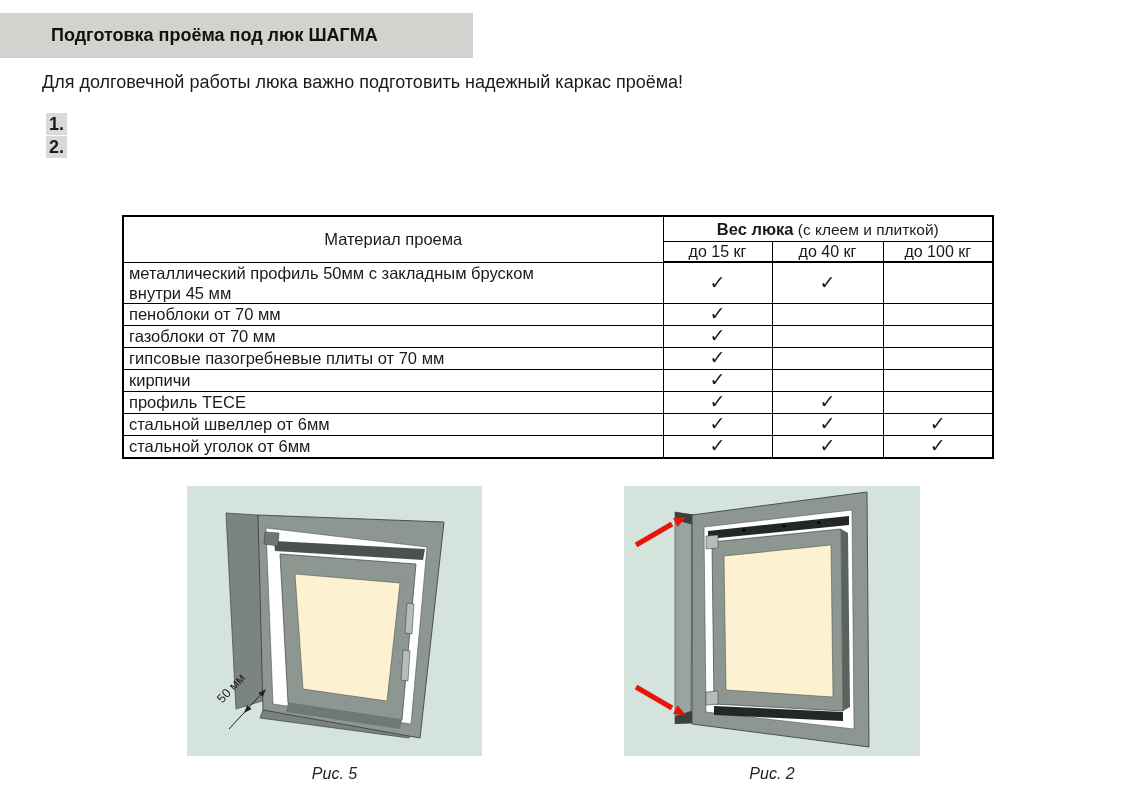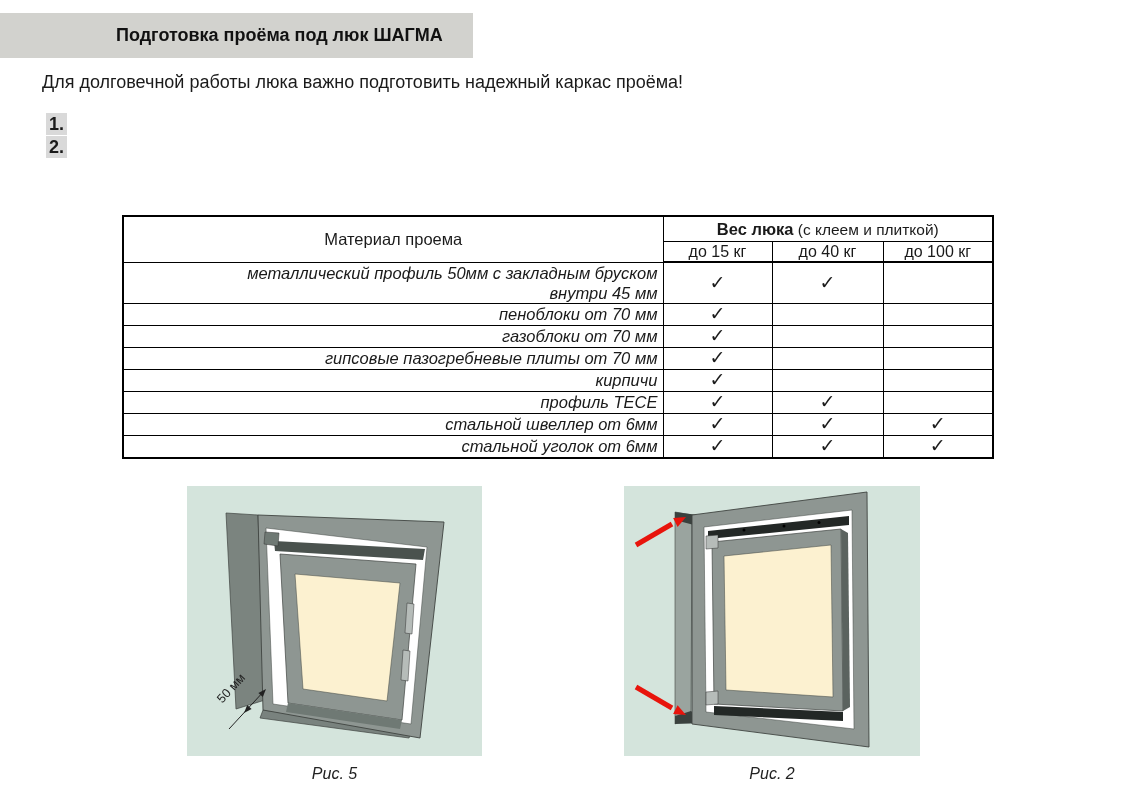--- a/index.html
+++ b/index.html
@@ -4,21 +4,21 @@
 <style>
   html,body{margin:0;padding:0;}
   body{
     width:1131px;height:800px;position:relative;background:#ffffff;
     font-family:"Liberation Sans","DejaVu Sans",sans-serif;color:#1a1a1a;
     overflow:hidden;
   }
   .title-strip{
     position:absolute;left:0;top:13px;width:473px;height:45px;
     background:#d2d2ce;display:flex;align-items:center;box-sizing:border-box;
-    padding-left:116px;
+    padding-left:51px;
   }
   .title-strip span{font-weight:bold;font-size:18px;color:#111;}
   .intro{
     position:absolute;left:42px;top:72px;font-size:18px;white-space:nowrap;
   }
   .nlist{position:absolute;left:46px;top:112px;width:1070px;}
   .nitem{display:flex;align-items:flex-start;line-height:23.5px;font-size:18px;}
   .nitem .num{
     background:#d9d9d9;font-weight:bold;padding:0 3px;margin-right:8px;
     flex:0 0 auto;line-height:22px;margin-top:1px;
@@ -33,21 +33,21 @@
   table.mat th,table.mat td{
     border:1px solid #000;padding:0 5px;vertical-align:middle;
     overflow:hidden;
   }
   table.mat thead tr.sub th{border-bottom:2px solid #000;}
   th.mat-h{font-weight:normal;text-align:center;height:24px;}
   th.weight-h{font-weight:normal;text-align:center;height:24px;}
   th.weight-h .b{font-weight:bold;}
   th.weight-h .r{font-weight:normal;font-size:15.5px;}
   tr.sub th{font-weight:normal;height:19px;font-size:16px;}
-  td.mcell{text-align:right;height:21px;line-height:20px;white-space:pre-line;font-style:italic;}
+  td.mcell{text-align:left;height:21px;line-height:20px;white-space:pre-line;}
   td.ccell{text-align:center;font-size:19px;font-weight:600;line-height:18px;}
   .figbox{position:absolute;top:486px;width:295px;height:270px;}
   .figbox svg{display:block;}
   .figcap{
     position:absolute;top:765px;text-align:center;
     font-style:italic;font-size:16px;color:#222;
   }
 </style>
 </head>
 <body>

